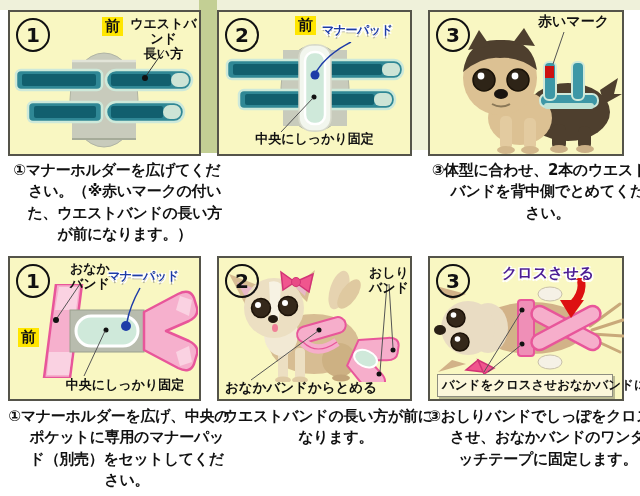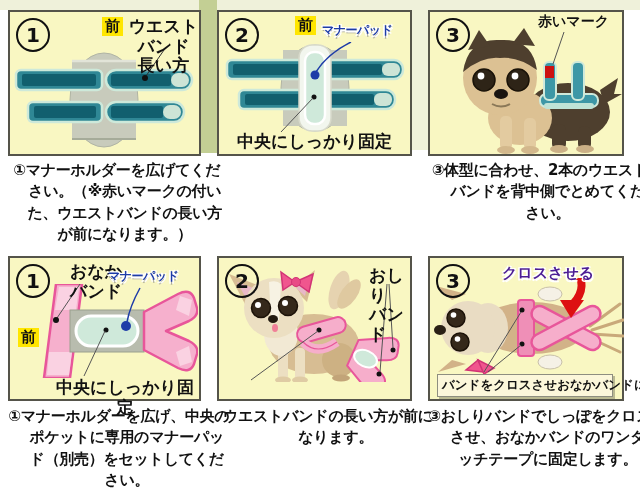--- a/index.html
+++ b/index.html
@@ -14,21 +14,21 @@
   .step-num{
     position:absolute;left:6px;top:6px;width:30px;height:30px;border:2.5px solid #111;
     border-radius:50%;display:flex;align-items:center;justify-content:center;
     font-size:20px;font-weight:bold;line-height:1;background:transparent;z-index:3;
   }
   .front-label{
     position:absolute;background:#ffe600;color:#111;font-weight:bold;font-size:15px;
     padding:0 3px;line-height:1.25;z-index:3;
   }
   .note{
-    position:absolute;font-weight:bold;font-size:17px;line-height:1.15;z-index:3;color:#111;
+    position:absolute;font-weight:bold;font-size:13px;line-height:1.15;z-index:3;color:#111;
   }
   .prelines{white-space:pre-line;}
   .pad-label{
     position:absolute;color:#1e3ca8;font-weight:bold;font-size:12px;line-height:1;z-index:3;
     letter-spacing:-0.5px;
     text-shadow:-1.5px -1.5px 0 #fff,1.5px -1.5px 0 #fff,-1.5px 1.5px 0 #fff,1.5px 1.5px 0 #fff,0 2.5px 0 rgba(40,40,90,.35);
   }
   .cross-label{
     position:absolute;color:#4c1d95;font-weight:bold;font-size:15px;z-index:3;
     text-shadow:-1.5px -1.5px 0 #fff,1.5px -1.5px 0 #fff,-1.5px 1.5px 0 #fff,1.5px 1.5px 0 #fff;
@@ -160,20 +160,21 @@
       <line x1="87" y1="47" x2="66" y2="92" stroke="#555" stroke-width="1"></line>
       <path d="M122,4 Q112,22 109,38" fill="none" stroke="#1e3ca8" stroke-width="1.5"></path>
       <circle cx="108" cy="42" r="5" fill="#1e3ca8"></circle>
     </svg>
   </div>
 
   <div class="panel" style="left:217px;top:256px;width:195px;height:145px;">
     <div class="step-num">2</div>
     <div class="note prelines" style="left:150px;top:8px;">おしり
 バンド</div>
+    <div class="note" style="left:6px;top:122px;font-size:13.5px;">おなかバンドからとめる</div>
     <svg class="illus" style="left:2px;top:12px;" width="191" height="112" viewBox="0 0 191 112">
       <ellipse cx="118" cy="20" rx="9" ry="20" transform="rotate(18 118 20)" fill="#e6d3b0"></ellipse>
       <ellipse cx="128" cy="24" rx="8" ry="17" transform="rotate(35 128 24)" fill="#dfc9a0"></ellipse>
       <ellipse cx="93" cy="74" rx="45" ry="30" fill="#d7bd93"></ellipse>
       <ellipse cx="118" cy="90" rx="17" ry="17" fill="#cdb183"></ellipse>
       <rect x="57" y="74" width="10" height="36" rx="4" fill="#ecdfc2"></rect>
       <rect x="74" y="78" width="10" height="33" rx="4" fill="#ecdfc2"></rect>
       <ellipse cx="62" cy="110" rx="8" ry="3.5" fill="#dfcba4"></ellipse>
       <ellipse cx="79" cy="110" rx="8" ry="3.5" fill="#dfcba4"></ellipse>
       <ellipse cx="120" cy="108" rx="9" ry="3.5" fill="#c2a478"></ellipse>

